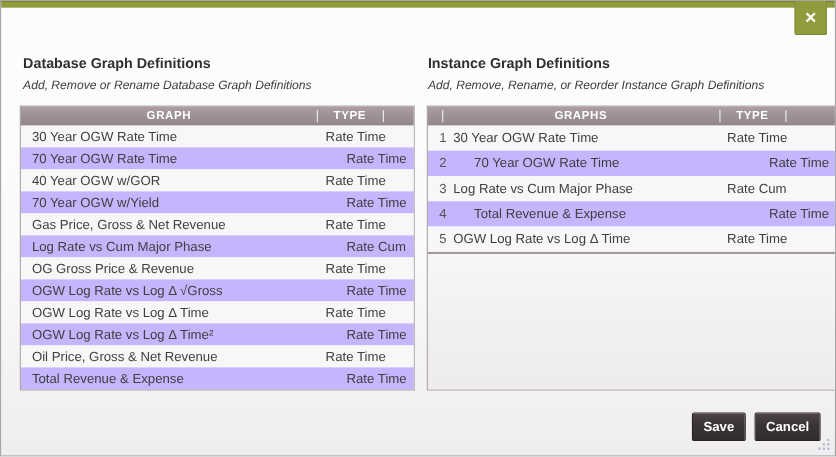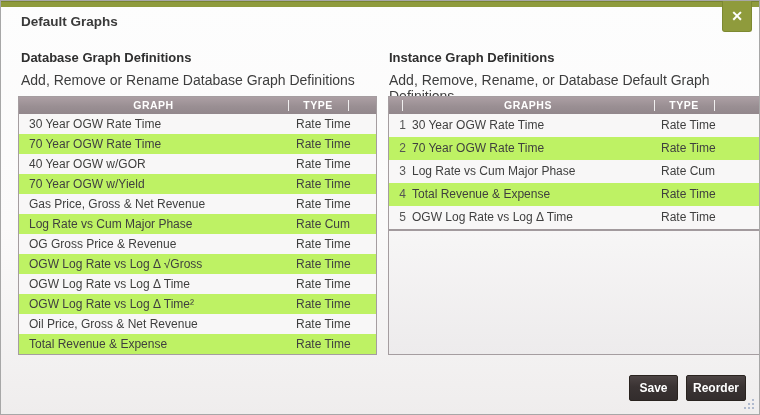--- a/index.html
+++ b/index.html
@@ -26,21 +26,21 @@
     display:flex; align-items:center; justify-content:center;
     cursor:pointer;
   }
 
   .dlg-title {
     position:absolute; left:20px; top:13px;
     font-size:13.5px; font-weight:bold; color:#3a3a3a;
   }
 
   .section-heading { position:absolute; top:49px; font-size:13px; font-weight:bold; color:#2f2f2f; }
-  .section-sub     { position:absolute; top:71px; font-size:14px; color:#3d3d3d; }
+  .section-sub     { position:absolute; top:71px; font-size:11px; color:#3d3d3d;font-style:italic; }
   .left-x  { left:20px; }
   .right-x { left:388px; }
 
   .gtable {
     position:absolute; top:95px; height:259px;
     border:1px solid #a59da0; background:#fbfafa;
     display:flex; flex-direction:column;
   }
   .ltable { left:17px;  width:359px; }
   .rtable { left:387px; width:420px; }
@@ -56,21 +56,21 @@
   
   .ltable .th-graph { left:0;   width:269px; }
   .ltable .th-type  { left:269px; width:60px; }
   .ltable .sep1 { left:269px; } .ltable .sep2 { left:329px; }
   .rtable .th-graph { left:13px; width:252px; }
   .rtable .th-type  { left:265px; width:60px; }
   .rtable .sep0 { left:13px; } .rtable .sep1 { left:265px; } .rtable .sep2 { left:325px; }
 
   .tbody { flex:0 0 auto; }
   .row { display:flex; font-size:12px; color:#3f3f3f; background:#f8f7f7; }
-  .row.alt { background:#bef264; }
+  .row.alt { background:#c4b5fd;gap:19px; }
   .ltable .row { height:20px; line-height:20px; }
   .rtable .row { height:23px; line-height:23px; }
 
   .ltable .cell-name { flex:0 0 277px; padding-left:10px; overflow:hidden; white-space:nowrap; }
   .ltable .cell-type { flex:1 1 auto; }
 
   .rtable .cell-num  { flex:0 0 17px; text-align:right; color:#555; }
   .rtable .cell-name { flex:0 0 255px; padding-left:6px; overflow:hidden; white-space:nowrap; }
   .rtable .cell-type { flex:1 1 auto; }
 
@@ -101,21 +101,20 @@
 <body>
 
 <div class="dialog">
 
   <div class="topbar"></div>
 
   <div class="close-btn">
     <span>✕</span>
   </div>
 
-  <div class="dlg-title">Default Graphs</div>
 
   <div class="section-heading left-x">Database Graph Definitions</div>
   <div class="section-sub left-x">Add, Remove or Rename Database Graph Definitions</div>
 
   <div class="gtable ltable">
     <div class="thead">
       <span class="th th-graph">GRAPH</span>
       <span class="vsep sep1"></span>
       <span class="th th-type">TYPE</span>
       <span class="vsep sep2"></span>
@@ -166,21 +165,21 @@
           <div class="cell-type">Rate Time</div>
         </div>
         <div class="row alt">
           <div class="cell-name">Total Revenue &amp; Expense</div>
           <div class="cell-type">Rate Time</div>
         </div>
       </div>
   </div>
 
   <div class="section-heading right-x">Instance Graph Definitions</div>
-  <div class="section-sub right-x">Add, Remove, Rename, or Database Default Graph Definitions</div>
+  <div class="section-sub right-x">Add, Remove, Rename, or Reorder Instance Graph Definitions</div>
 
   <div class="gtable rtable">
     <div class="thead">
       <span class="vsep sep0"></span>
       <span class="th th-graph">GRAPHS</span>
       <span class="vsep sep1"></span>
       <span class="th th-type">TYPE</span>
       <span class="vsep sep2"></span>
     </div>
     <div class="tbody">
@@ -208,17 +207,17 @@
           <div class="cell-num">5</div>
           <div class="cell-name">OGW Log Rate vs Log Δ Time</div>
           <div class="cell-type">Rate Time</div>
         </div>
       </div>
     <div class="end-sep"></div>
     <div class="filler"></div>
   </div>
 
   <div class="btn btn-save">Save</div>
-  <div class="btn btn-cancel">Reorder</div>
+  <div class="btn btn-cancel">Cancel</div>
 
   <div class="resize-grip"></div>
 
 </div>
 
 </body></html>

